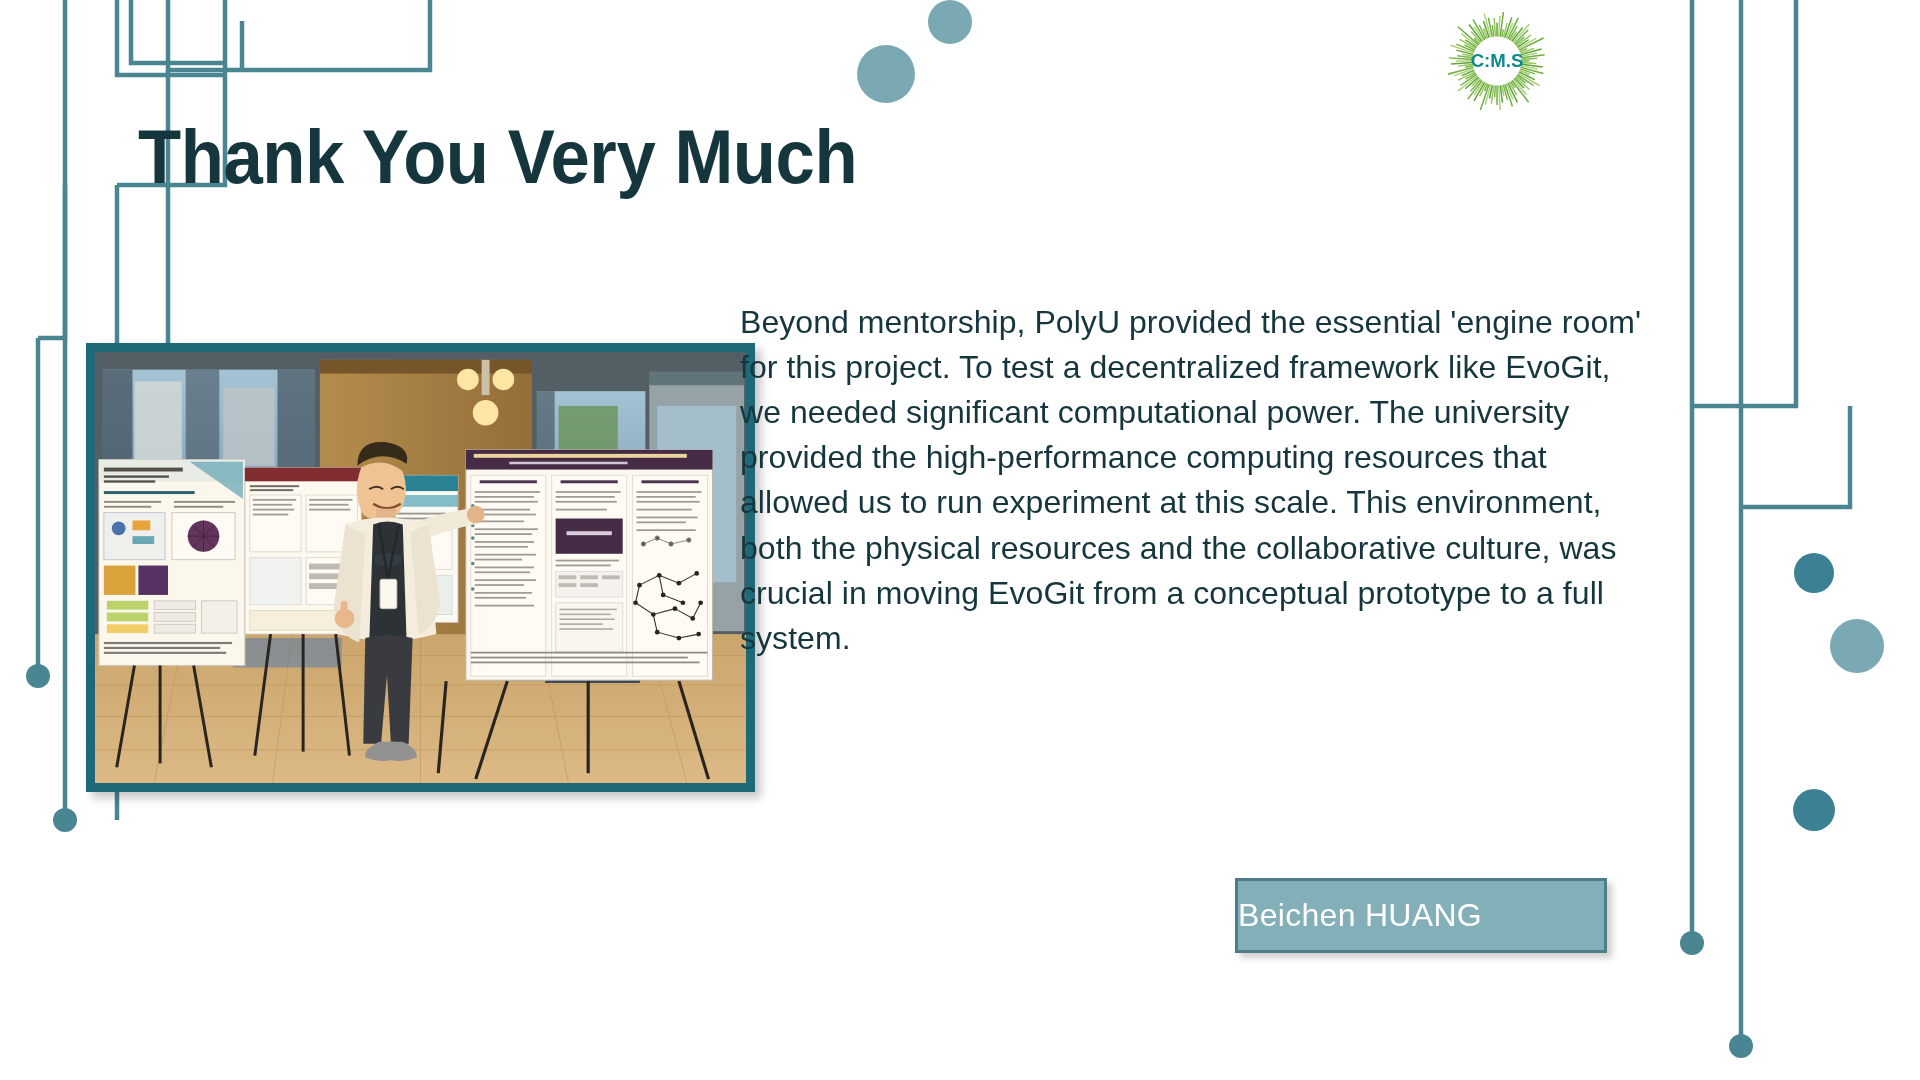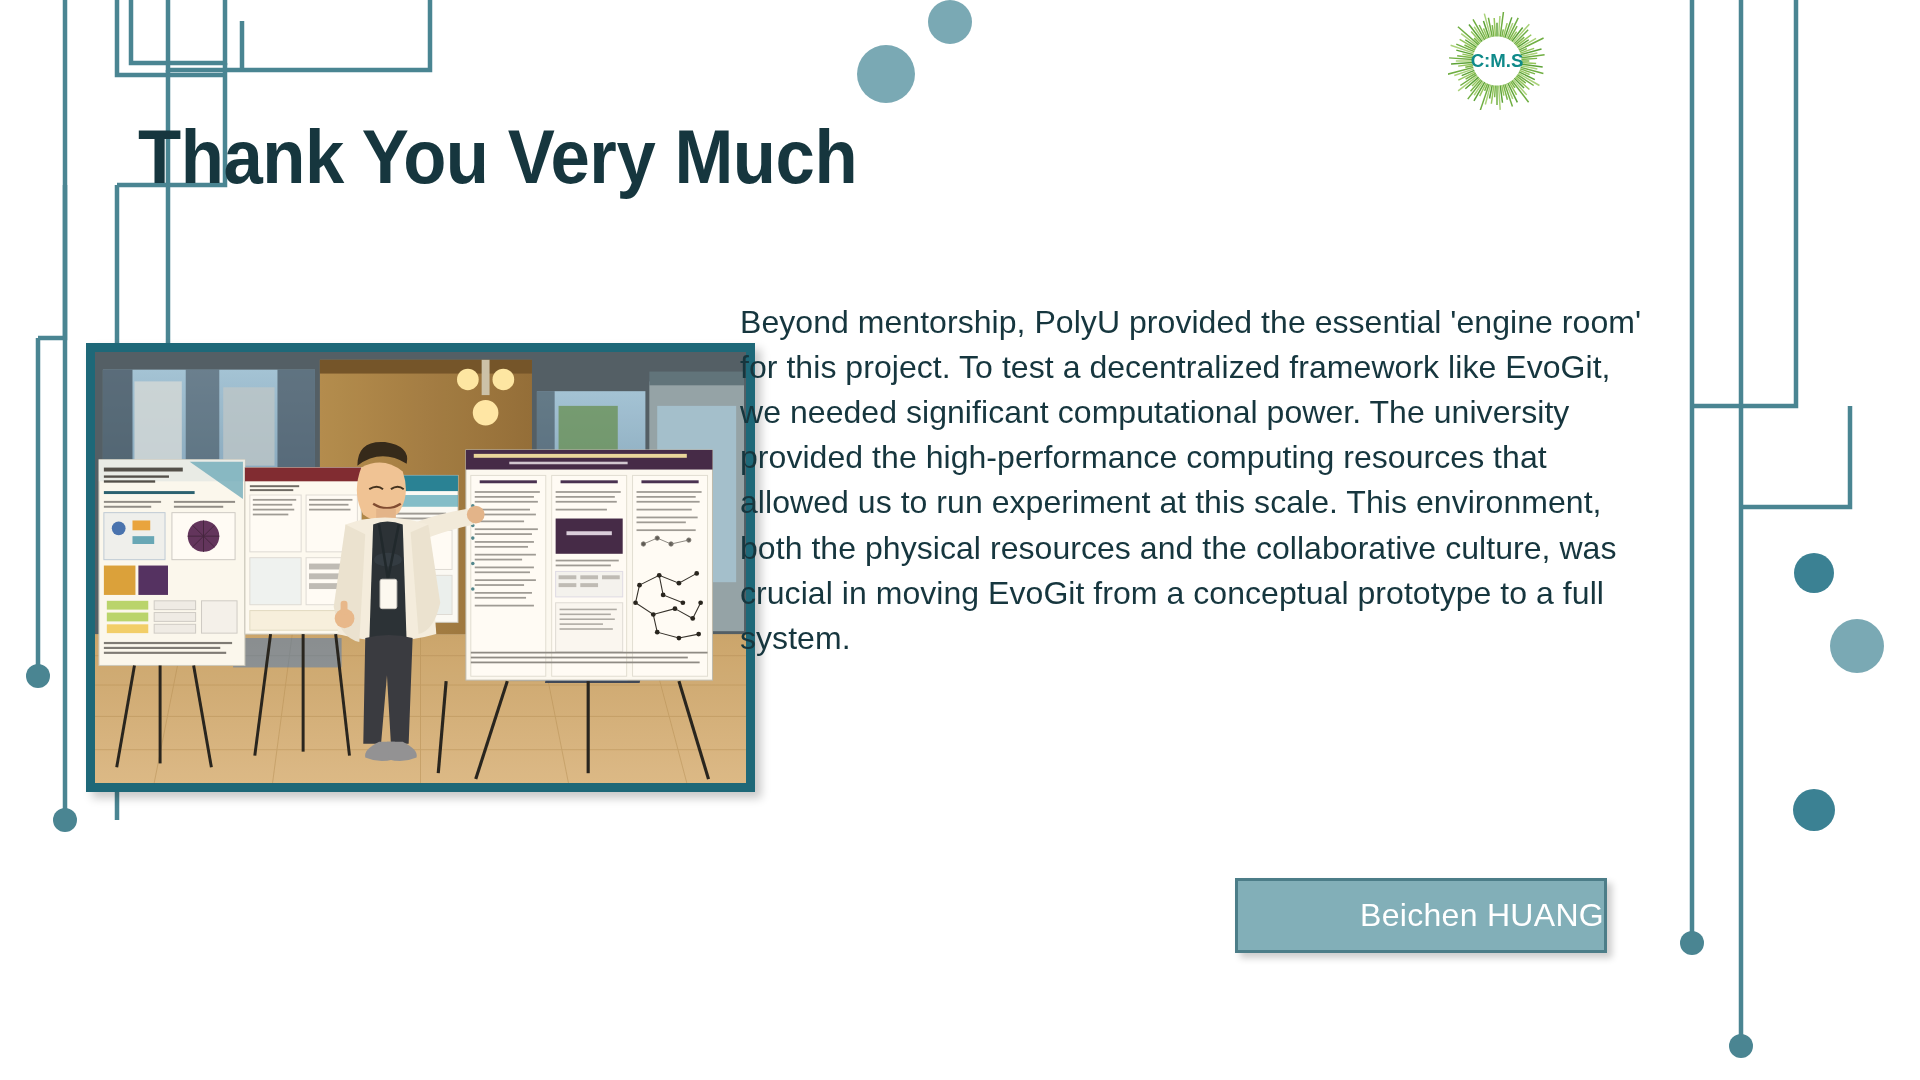--- a/index.html
+++ b/index.html
@@ -83,24 +83,23 @@
     z-index:5;
   }
 
   
   .nameplate {
     position:absolute;
     left:1235px; top:878px;
     width:372px; height:75px;
     background:#82afb8;
     border:3px solid #4c7d88;
-    display:flex; align-items:center; justify-content:flex-end;
+    display:flex; align-items:center; justify-content:flex-start;
     box-shadow:5px 5px 7px rgba(0,0,0,.20);
     z-index:5;
-    padding-left:11px;
   }
   .nameplate span {
     font-size:32px;
     color:#ffffff;
     letter-spacing:0.3px;
   }
 </style>
 </head>
 <body>
 

